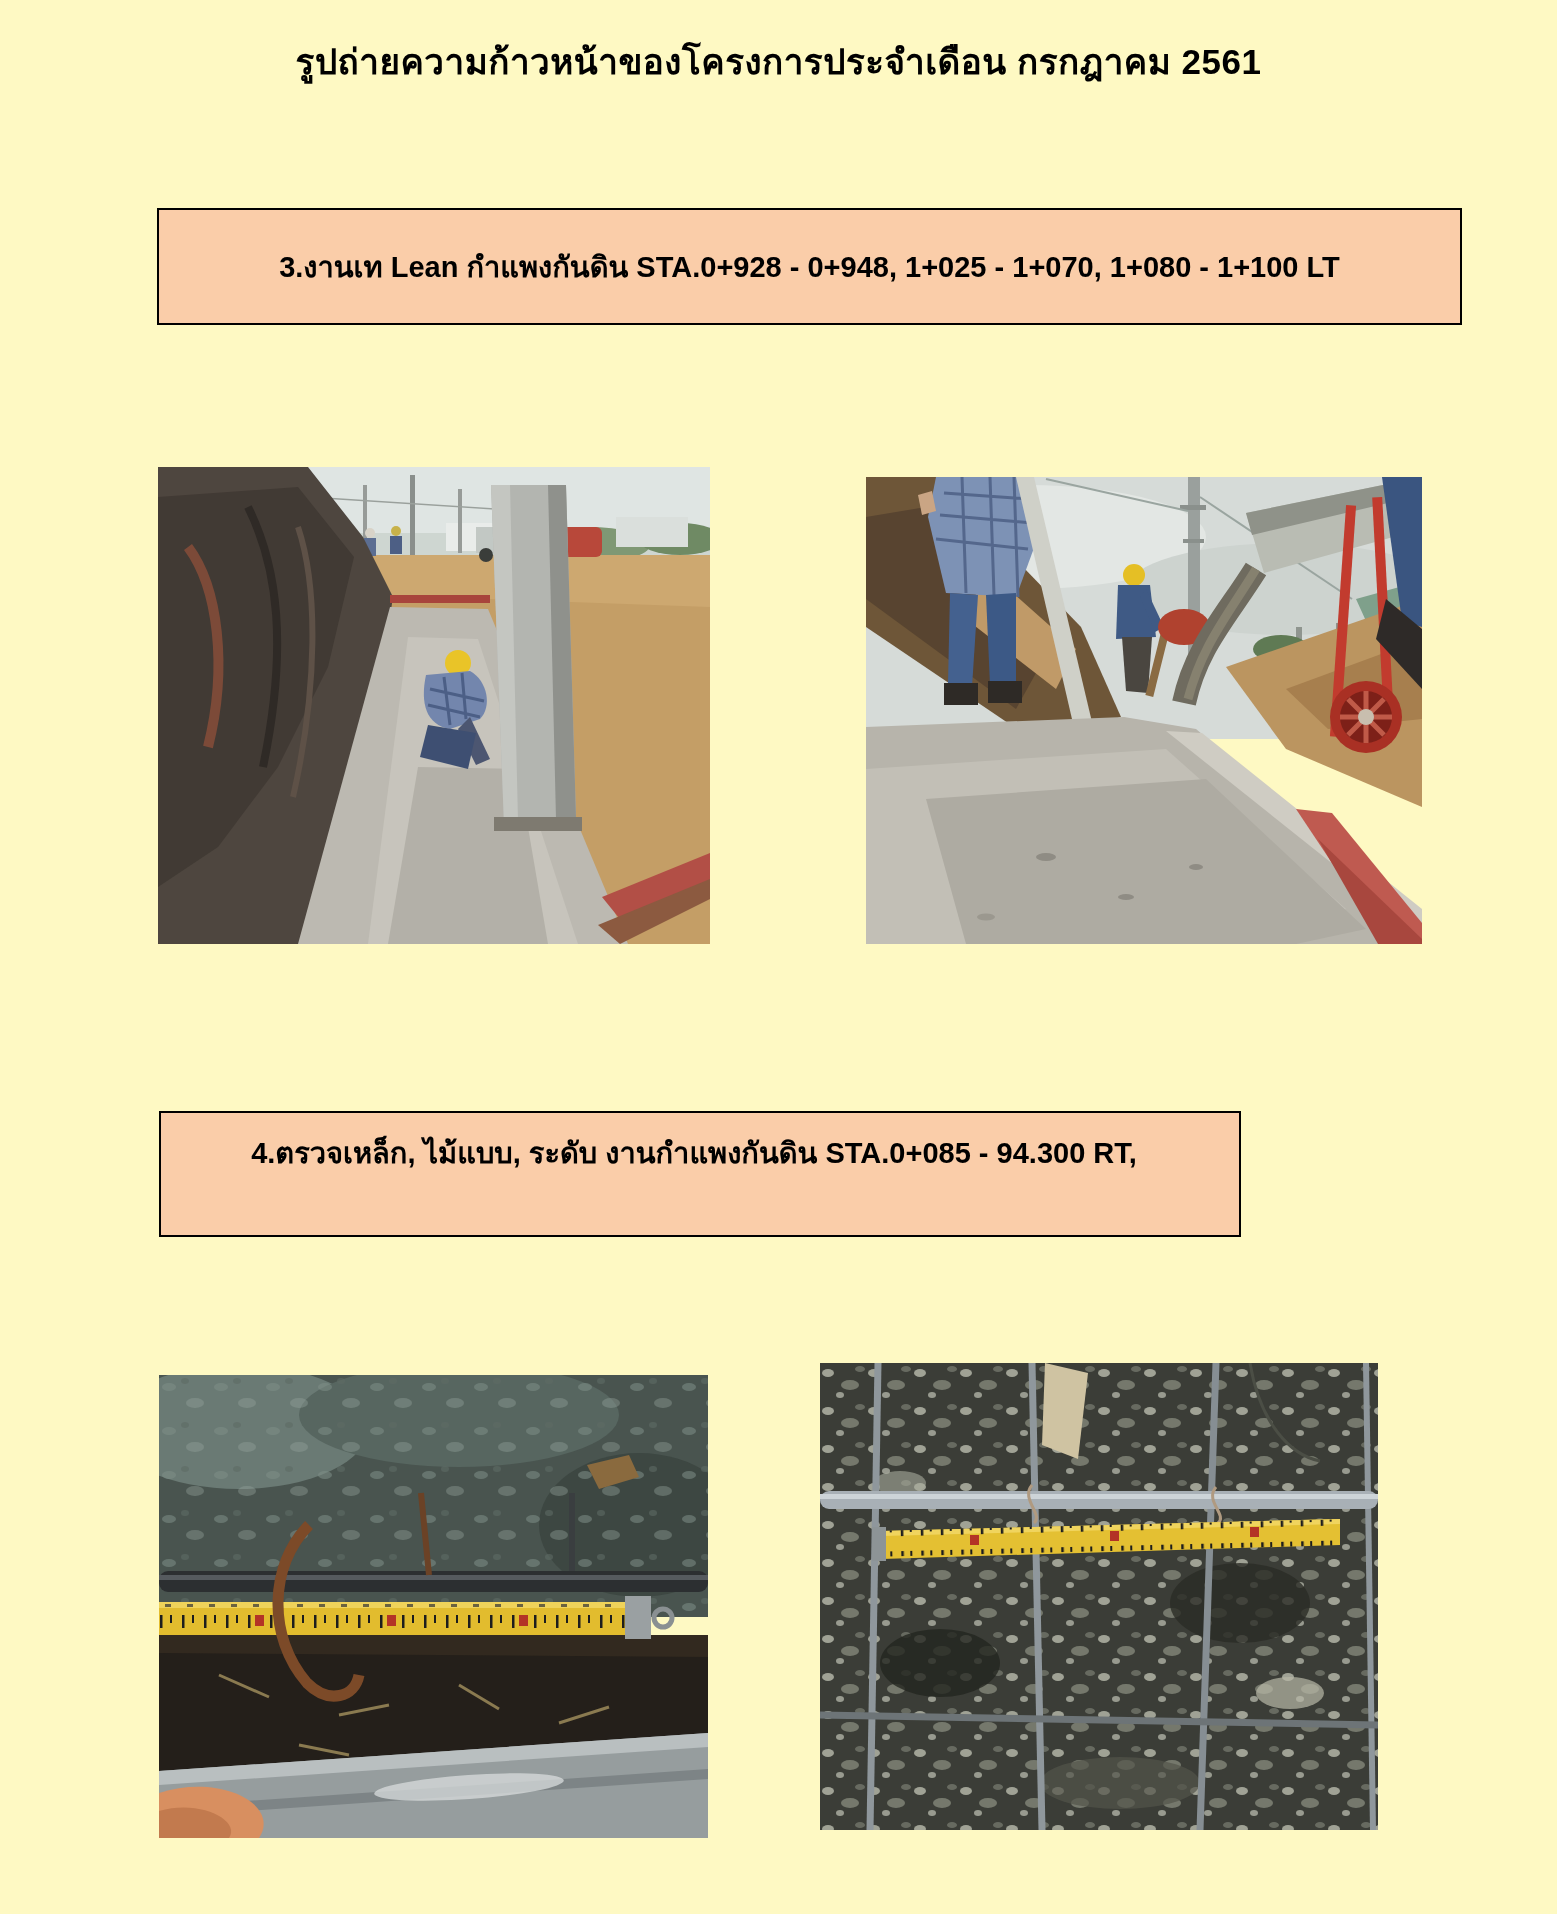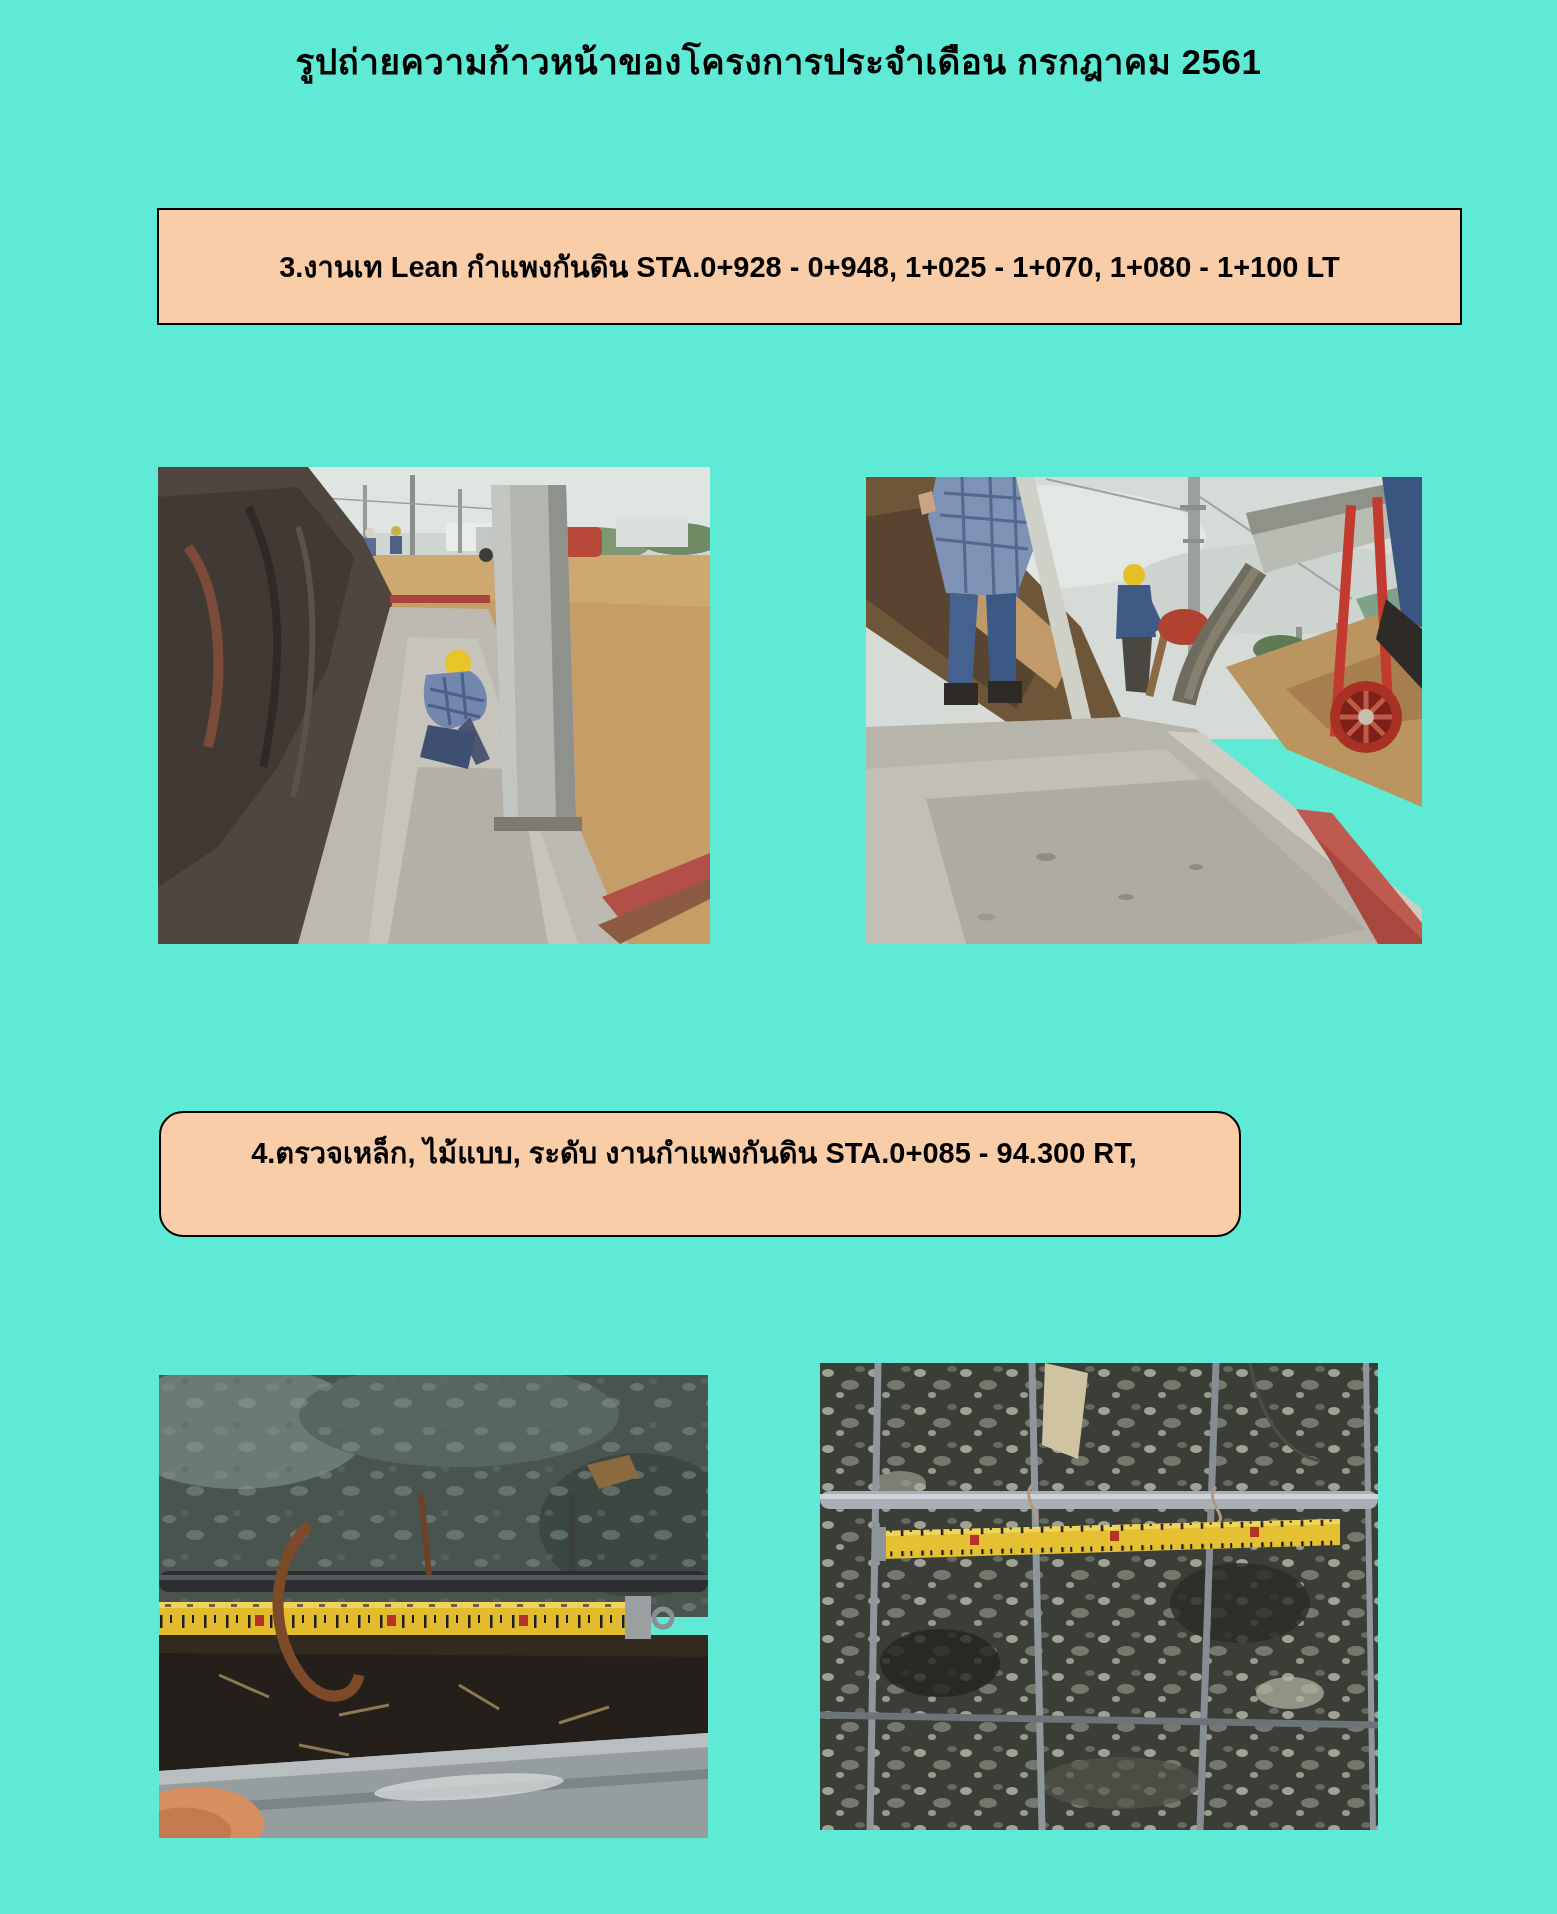--- a/index.html
+++ b/index.html
@@ -1,19 +1,19 @@
 <!DOCTYPE html>
 <html style="--callout-fill: #FACDA9; --callout-border: #000000;"><head>
 <meta charset="utf-8">
 <style>
   html,body{margin:0;padding:0;background:#888;}
   .page{
     position:relative;
     width:1557px;height:1914px;
-    background:#5eead4;
+    background:#fef9c3;
     font-family:"Liberation Sans", sans-serif;
     color:#000;
     overflow:hidden;
     margin:0 auto;
   }
   .doc-title{
     position:absolute;
     top:34px;left:0;width:100%;
     text-align:center;
     font-size:35px;
@@ -29,21 +29,20 @@
     font-weight:bold;
   }
   .callout-1{
     left:157px;top:208px;width:1305px;height:117px;
     display:flex;align-items:center;justify-content:center;
     padding:0 18px;
   }
   .callout-2{
     left:159px;top:1111px;width:1082px;height:126px;
     padding:14px 24px 0 12px;
-    border-radius:24px;
   }
   .callout-2 .line1{text-align:center;line-height:52px;}
   .callout-2 .line2{text-align:left;line-height:60px;}
   .photo{
     position:absolute;
     overflow:hidden;
   }
   .photo svg{display:block;width:100%;height:100%;}
   .photo-1{left:158px;top:467px;width:552px;height:477px;}
   .photo-2{left:866px;top:477px;width:556px;height:467px;}

